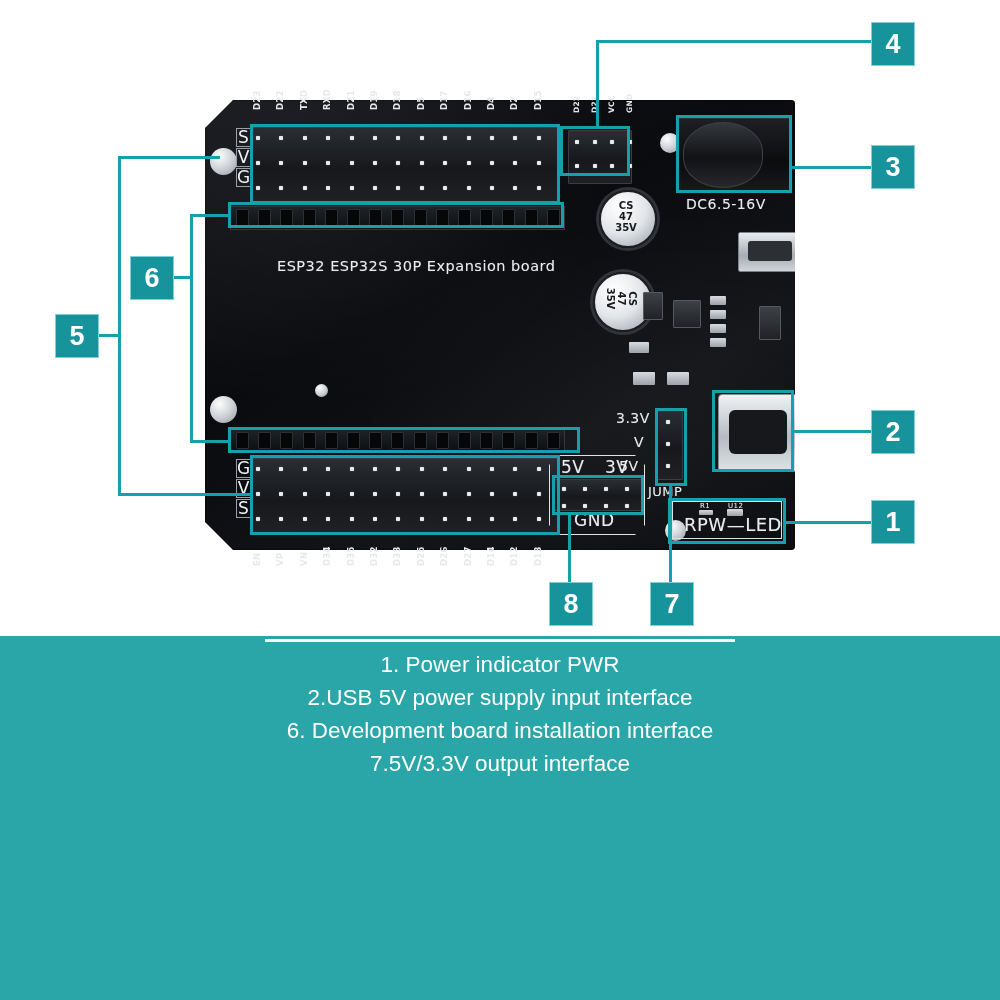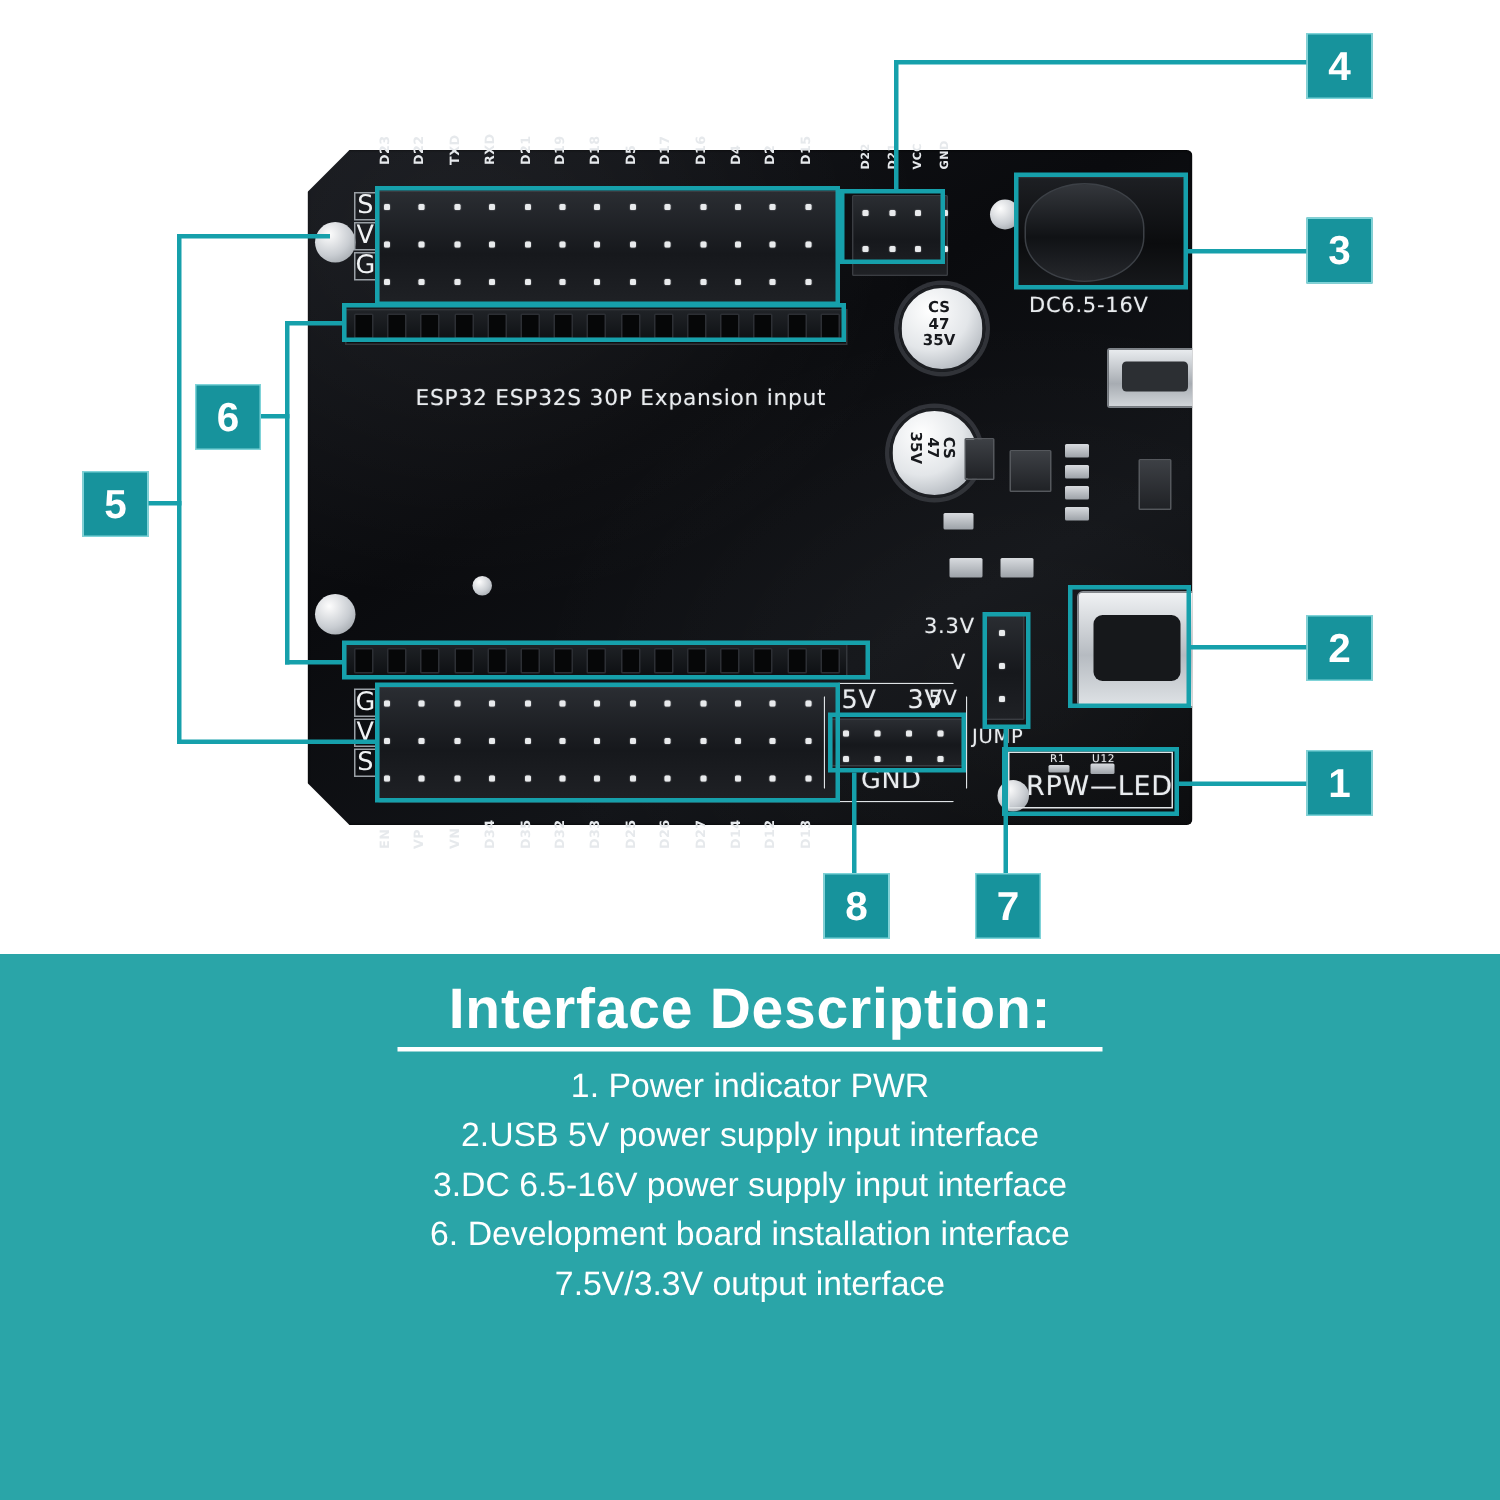--- a/index.html
+++ b/index.html
@@ -105,21 +105,21 @@
 
     <div class="pcb">
       <div class="pcb-sheen"></div>
 
       <div class="hole" style="left:5px;  top:48px; width:27px;height:27px;"></div>
       <div class="hole" style="left:5px;top:296px;width:27px;height:27px;"></div>
       <div class="hole" style="left:110px;top:284px;width:13px;height:13px;"></div>
       <div class="hole" style="left:455px;top:33px;width:20px;height:20px;"></div>
       <div class="hole" style="left:460px;top:420px;width:21px;height:21px;"></div>
 
-      <div class="silk" style="left:72px;top:158px;font-size:14.5px;">ESP32 ESP32S 30P Expansion input</div>
+      <div class="silk" style="left:72px;top:158px;font-size:14.5px;">ESP32 ESP32S 30P Expansion board</div>
 
       <div class="hdr" style="left:47px;top:27px;width:305px;height:75px;"></div>
 
       <div class="hdr-rail" style="left:25px;top:106px;width:333px;height:22px;"></div>
 
       <div class="hdr-rail" style="left:25px;top:328px;width:333px;height:22px;"></div>
 
       <div class="hdr" style="left:47px;top:358px;width:305px;height:75px;"></div>
 
       <div class="hdr" style="left:363px;top:30px;width:62px;height:52px;"></div>
@@ -376,24 +376,22 @@
     <div class="ln" style="left:669px;top:486px;width:3px;height:96px;"></div>
     <div class="badge" style="left:650px;top:582px;width:42px;height:42px;">7</div>
 
     <div class="hl" style="left:552px;top:475px;width:92px;height:40px;"></div>
     <div class="ln" style="left:568px;top:515px;width:3px;height:67px;"></div>
     <div class="badge" style="left:549px;top:582px;width:42px;height:42px;">8</div>
 
   </div>
 
   <div id="desc">
-    <div class="title">Interface Description:</div>
     <div class="rule"></div>
     <ul id="desc-list">
         <li>1. Power indicator PWR</li>
         <li>2.USB 5V power supply input interface</li>
-        <li>3.DC 6.5-16V power supply input interface</li>
         <li>6. Development board installation interface</li>
         <li>7.5V/3.3V output interface</li>
       </ul>
   </div>
 
 </div>
 
 </body></html>

